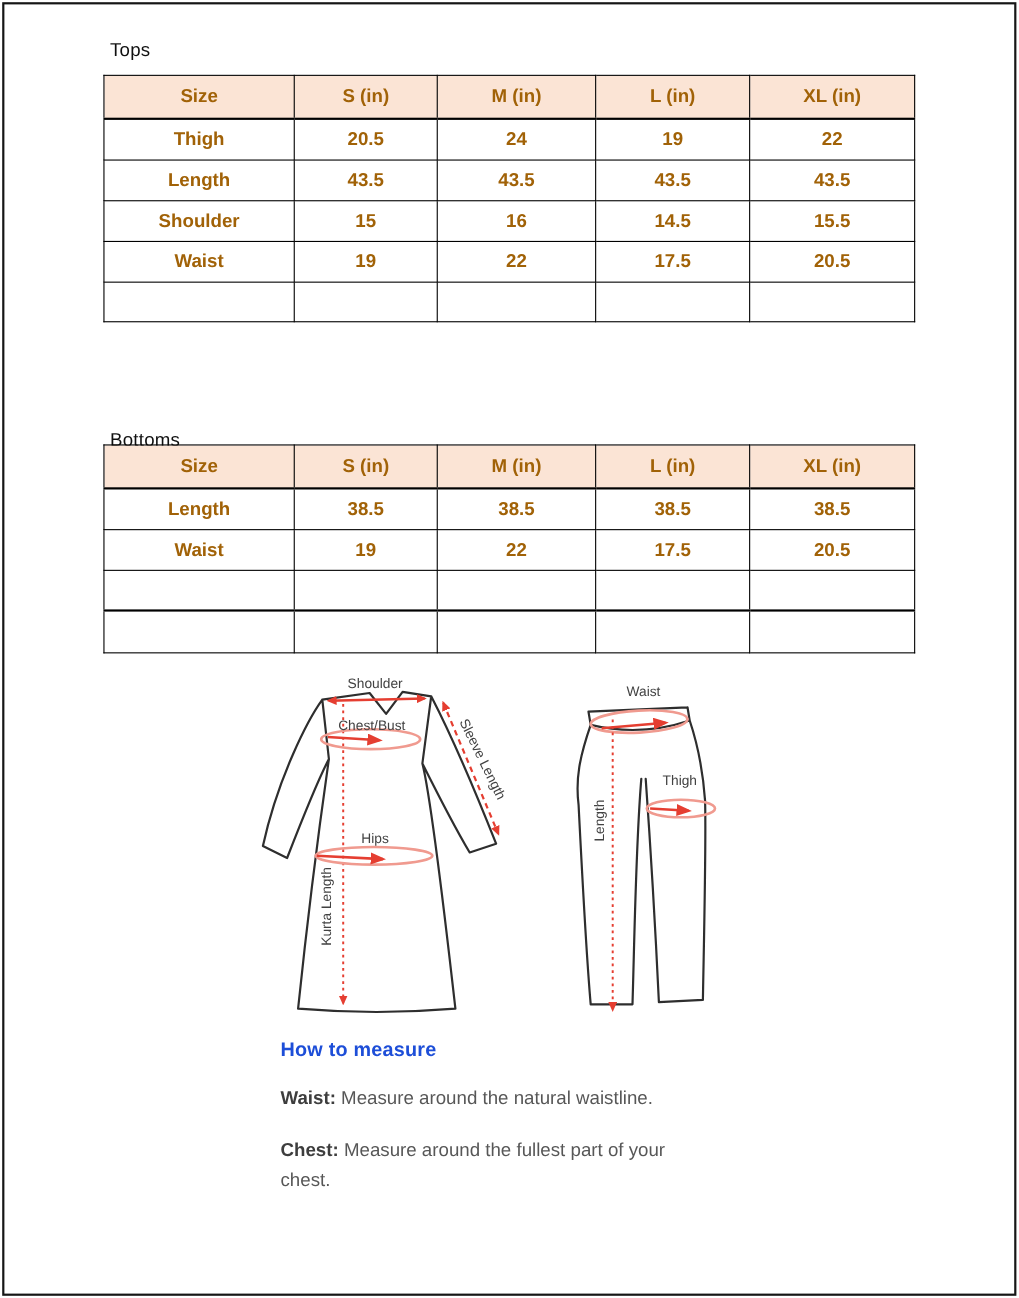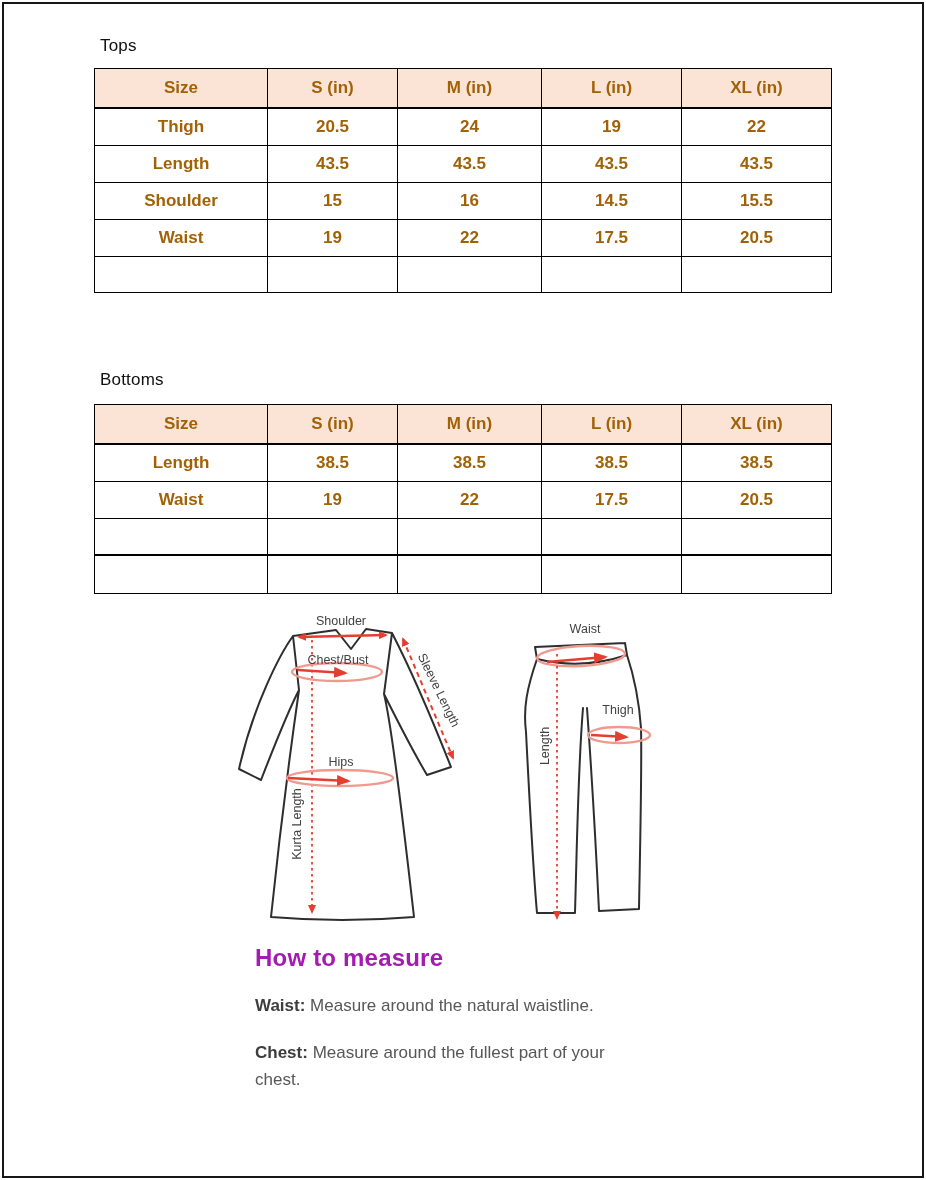--- a/index.html
+++ b/index.html
@@ -38,21 +38,21 @@
     stroke-linecap:round;stroke-linejoin:round;}
   .salmon{fill:none;stroke:var(--accent_salmon,#F09A8F);stroke-width:2.4;}
   .red-line{fill:none;stroke:var(--accent_red,#E53E31);stroke-width:2.4;}
   .red-dot{fill:none;stroke:var(--accent_red,#E53E31);stroke-width:1.8;
     stroke-dasharray:2.5 3.5;}
   .red-dash{fill:none;stroke:var(--accent_red,#E53E31);stroke-width:2;
     stroke-dasharray:5 4;}
   .red-fill{fill:var(--accent_red,#E53E31);}
   .howto{position:absolute;left:255px;top:944px;width:380px;}
   .howto h3{
-    margin:0;font-size:24px;font-weight:bold;color:#a21caf;letter-spacing:0.2px;
+    margin:0;font-size:18px;font-weight:bold;color:#1d4ed8;letter-spacing:0.2px;
   }
   .howto p{
     margin:20px 0 0 0;font-size:17px;line-height:1.6;color:#575757;
   }
   .howto .term{font-weight:bold;color:#3d3d3d;}
 </style>
 </head>
 <body>
 
 <div class="page-frame"></div>
@@ -108,21 +108,21 @@
     <tr style="height:36px;">
       <td></td>
       <td></td>
       <td></td>
       <td></td>
       <td></td>
     </tr>
   </tbody>
 </table>
 
-<div class="section-label" style="left:100px;top:370px;">Bottoms</div>
+<div class="section-label" style="left:100px;top:390px;">Bottoms</div>
 
 <table class="size-table" style="left:94px;top:404px;">
   <colgroup>
     <col style="width:173px">
       <col style="width:130px">
       <col style="width:144px">
     <col style="width:140px">
       <col style="width:150px">
   </colgroup>
   <thead>

